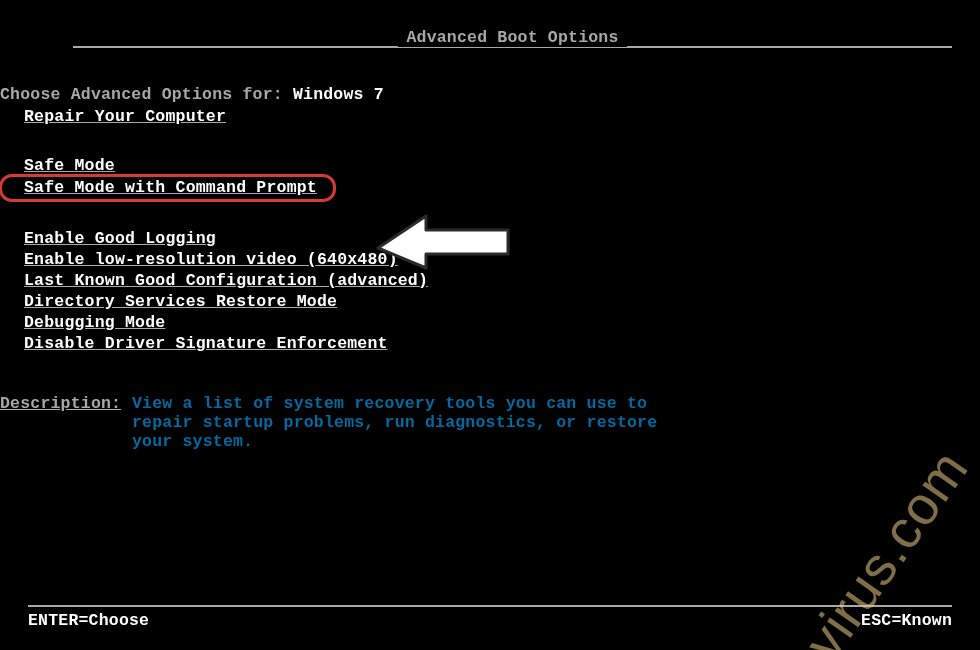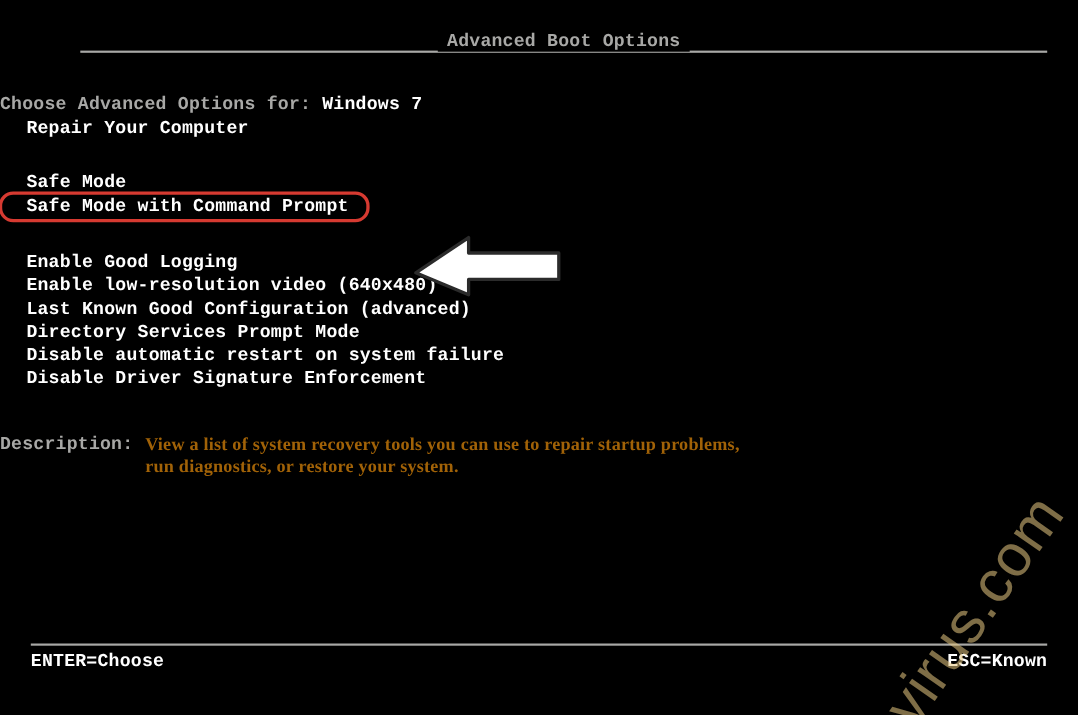--- a/index.html
+++ b/index.html
@@ -38,21 +38,21 @@
       padding: 0 8px;
       z-index: 2;
     }
     .main {
       padding-top: 38px;
     }
     .choose-line { margin-bottom: 2px; }
     .os-name { color: #fff; }
     .hint-line { margin-bottom: 38px; }
 
-    .group { margin-bottom: 28px; }
+    .group { margin-bottom: 28px; text-decoration: underline; }
     .menu-item {
       padding-left: 24px;
       color: #fff;
       height: 21px;
       line-height: 21px;
       display: block;
       width: fit-content;
     }
     .menu-item.selected {
       outline: 3px solid #d63a31;
@@ -68,32 +68,32 @@
     }
 
     .desc-block {
       display: flex;
       padding-left: 0px;
       margin-top: 40px;
     }
     .desc-label {
       width: 132px;
       color: #a8a8a6;
+      text-decoration: underline;
     }
     .desc-text {
-      color: #a16207;
+      color: #0369a1;
       max-width: 560px;
-      font-family: Liberation Serif, serif;
     }
 
     .footer {
       position: absolute;
       left: 28px;
       right: 28px;
-      bottom: 40px;
+      bottom: 20px;
     }
     .footer-line {
       height: 2px;
       background: #a8a8a6;
       margin-bottom: 4px;
     }
     .footer-row {
       display: flex;
       justify-content: space-between;
       color: #fff;
@@ -141,22 +141,22 @@
 
   <div class="group">
     <span class="menu-item">Safe Mode</span>
     <span class="menu-item selected">Safe Mode with Command Prompt</span>
   </div>
 
   <div class="group">
     <span class="menu-item">Enable Good Logging</span>
     <span class="menu-item">Enable low-resolution video (640x480)</span>
     <span class="menu-item">Last Known Good Configuration (advanced)</span>
-    <span class="menu-item">Directory Services Prompt Mode</span>
-    <span class="menu-item">Disable automatic restart on system failure</span>
+    <span class="menu-item">Directory Services Restore Mode</span>
+    <span class="menu-item">Debugging Mode</span>
     <span class="menu-item">Disable Driver Signature Enforcement</span>
   </div>
 
 
   <div class="desc-block">
     <div class="desc-label">Description:</div>
     <div class="desc-text">View a list of system recovery tools you can use to repair startup problems, run diagnostics, or restore your system.</div>
   </div>
 
 </div>

